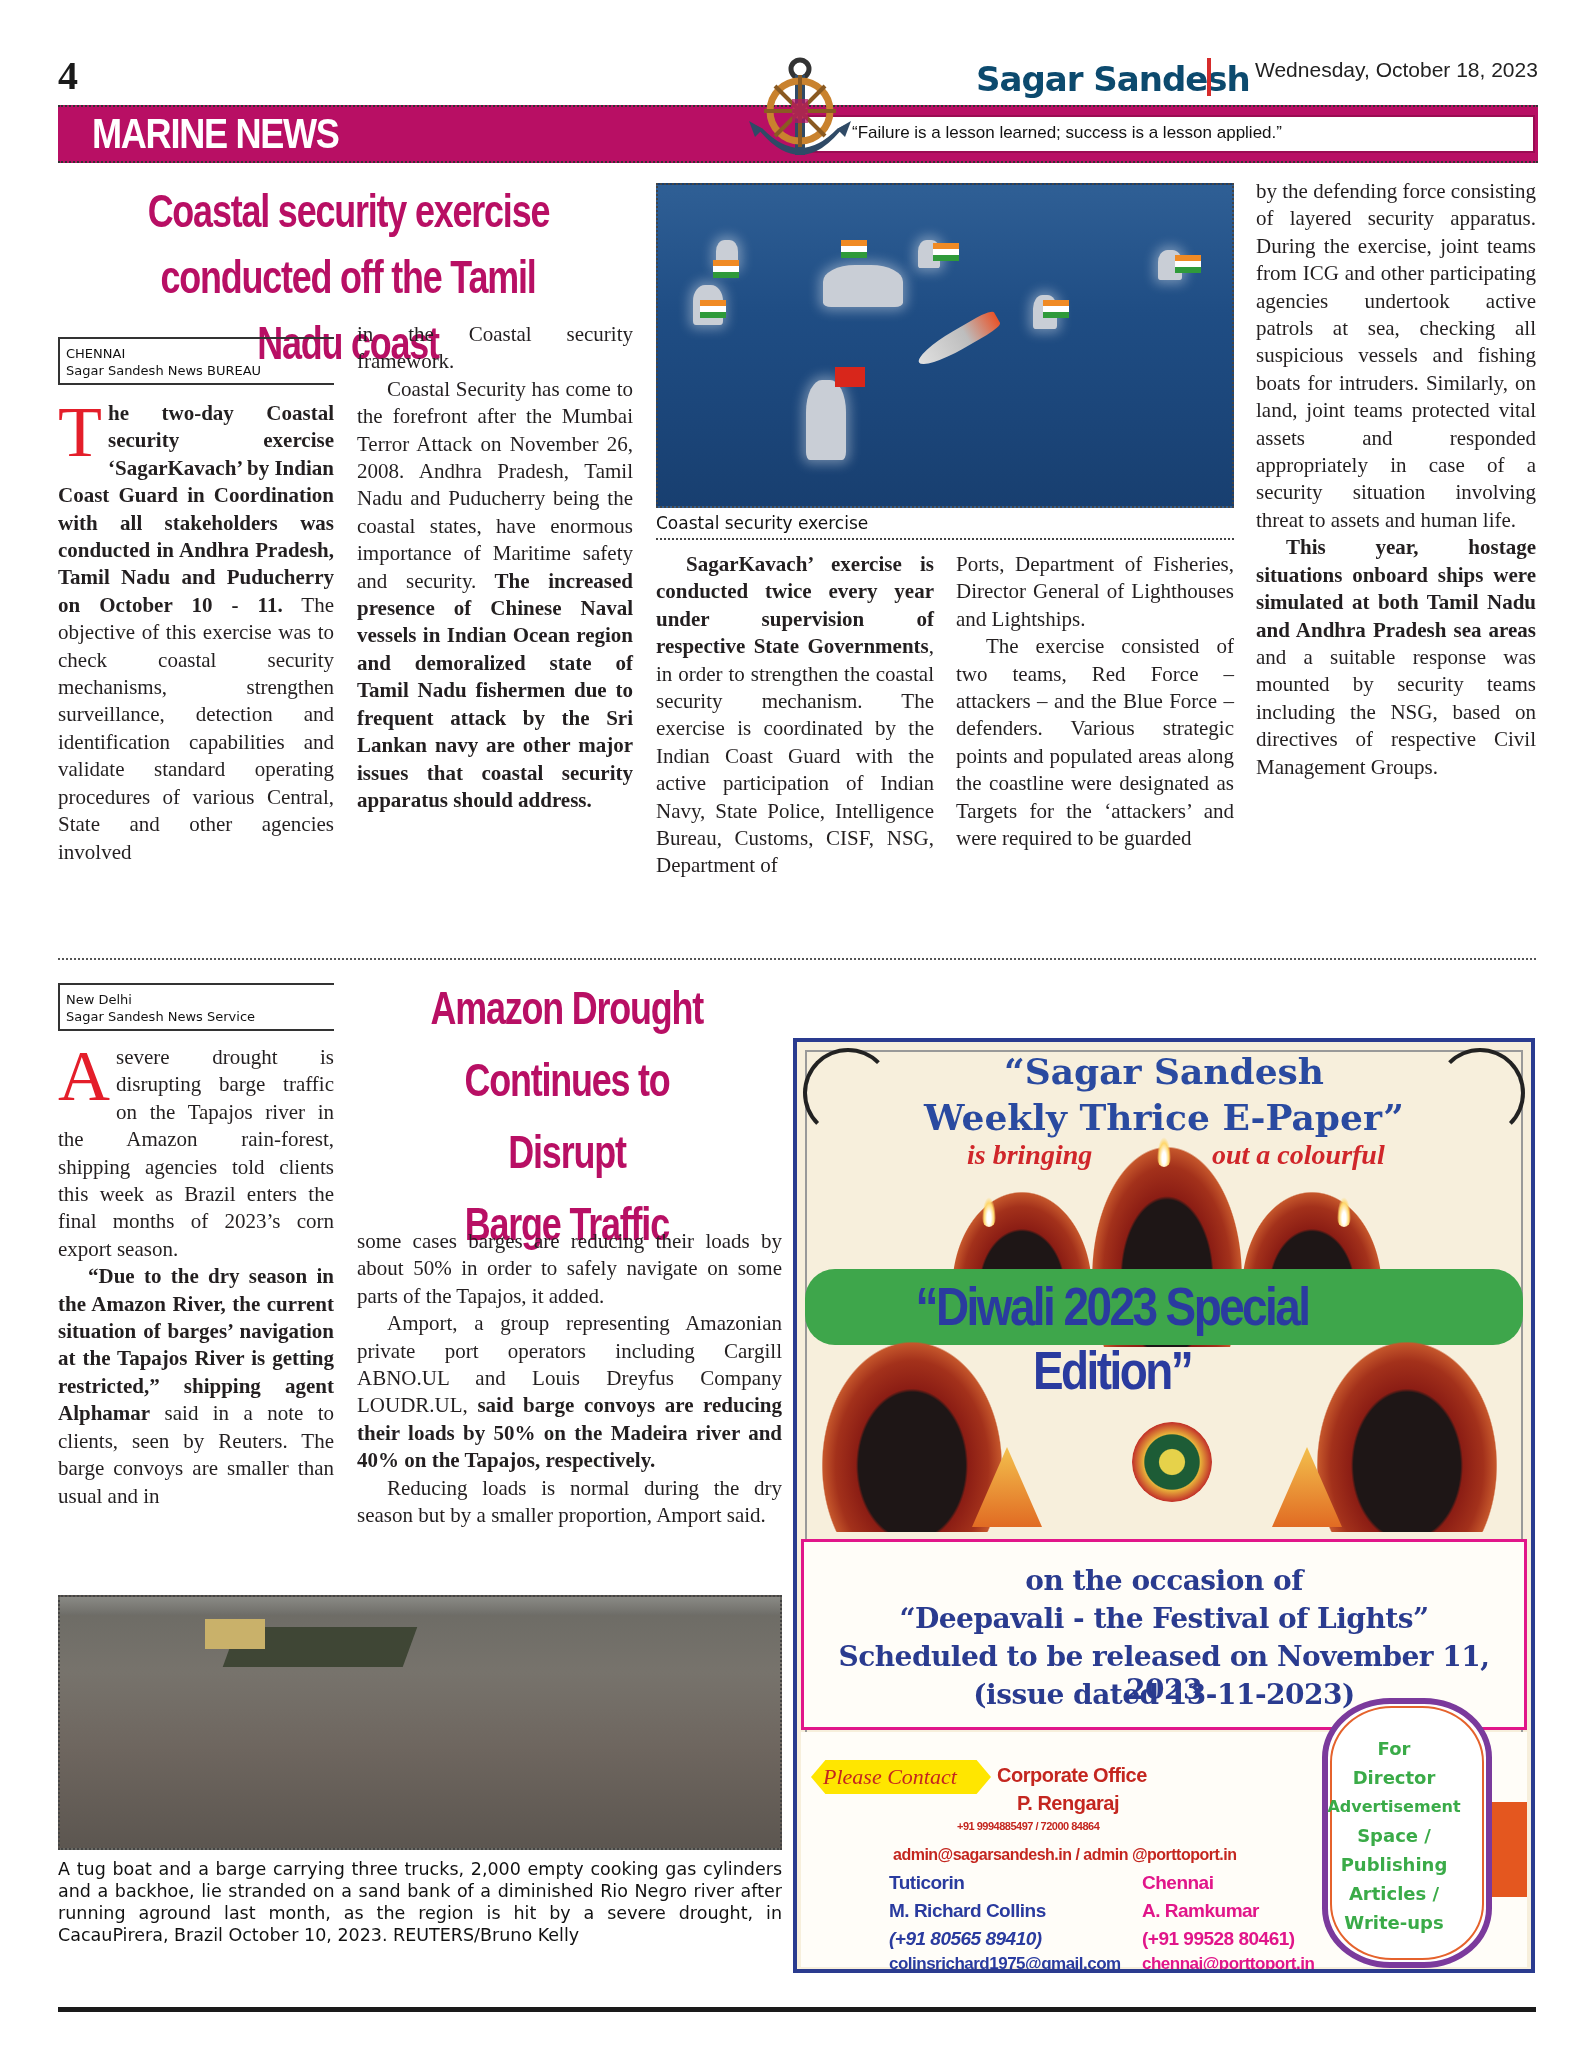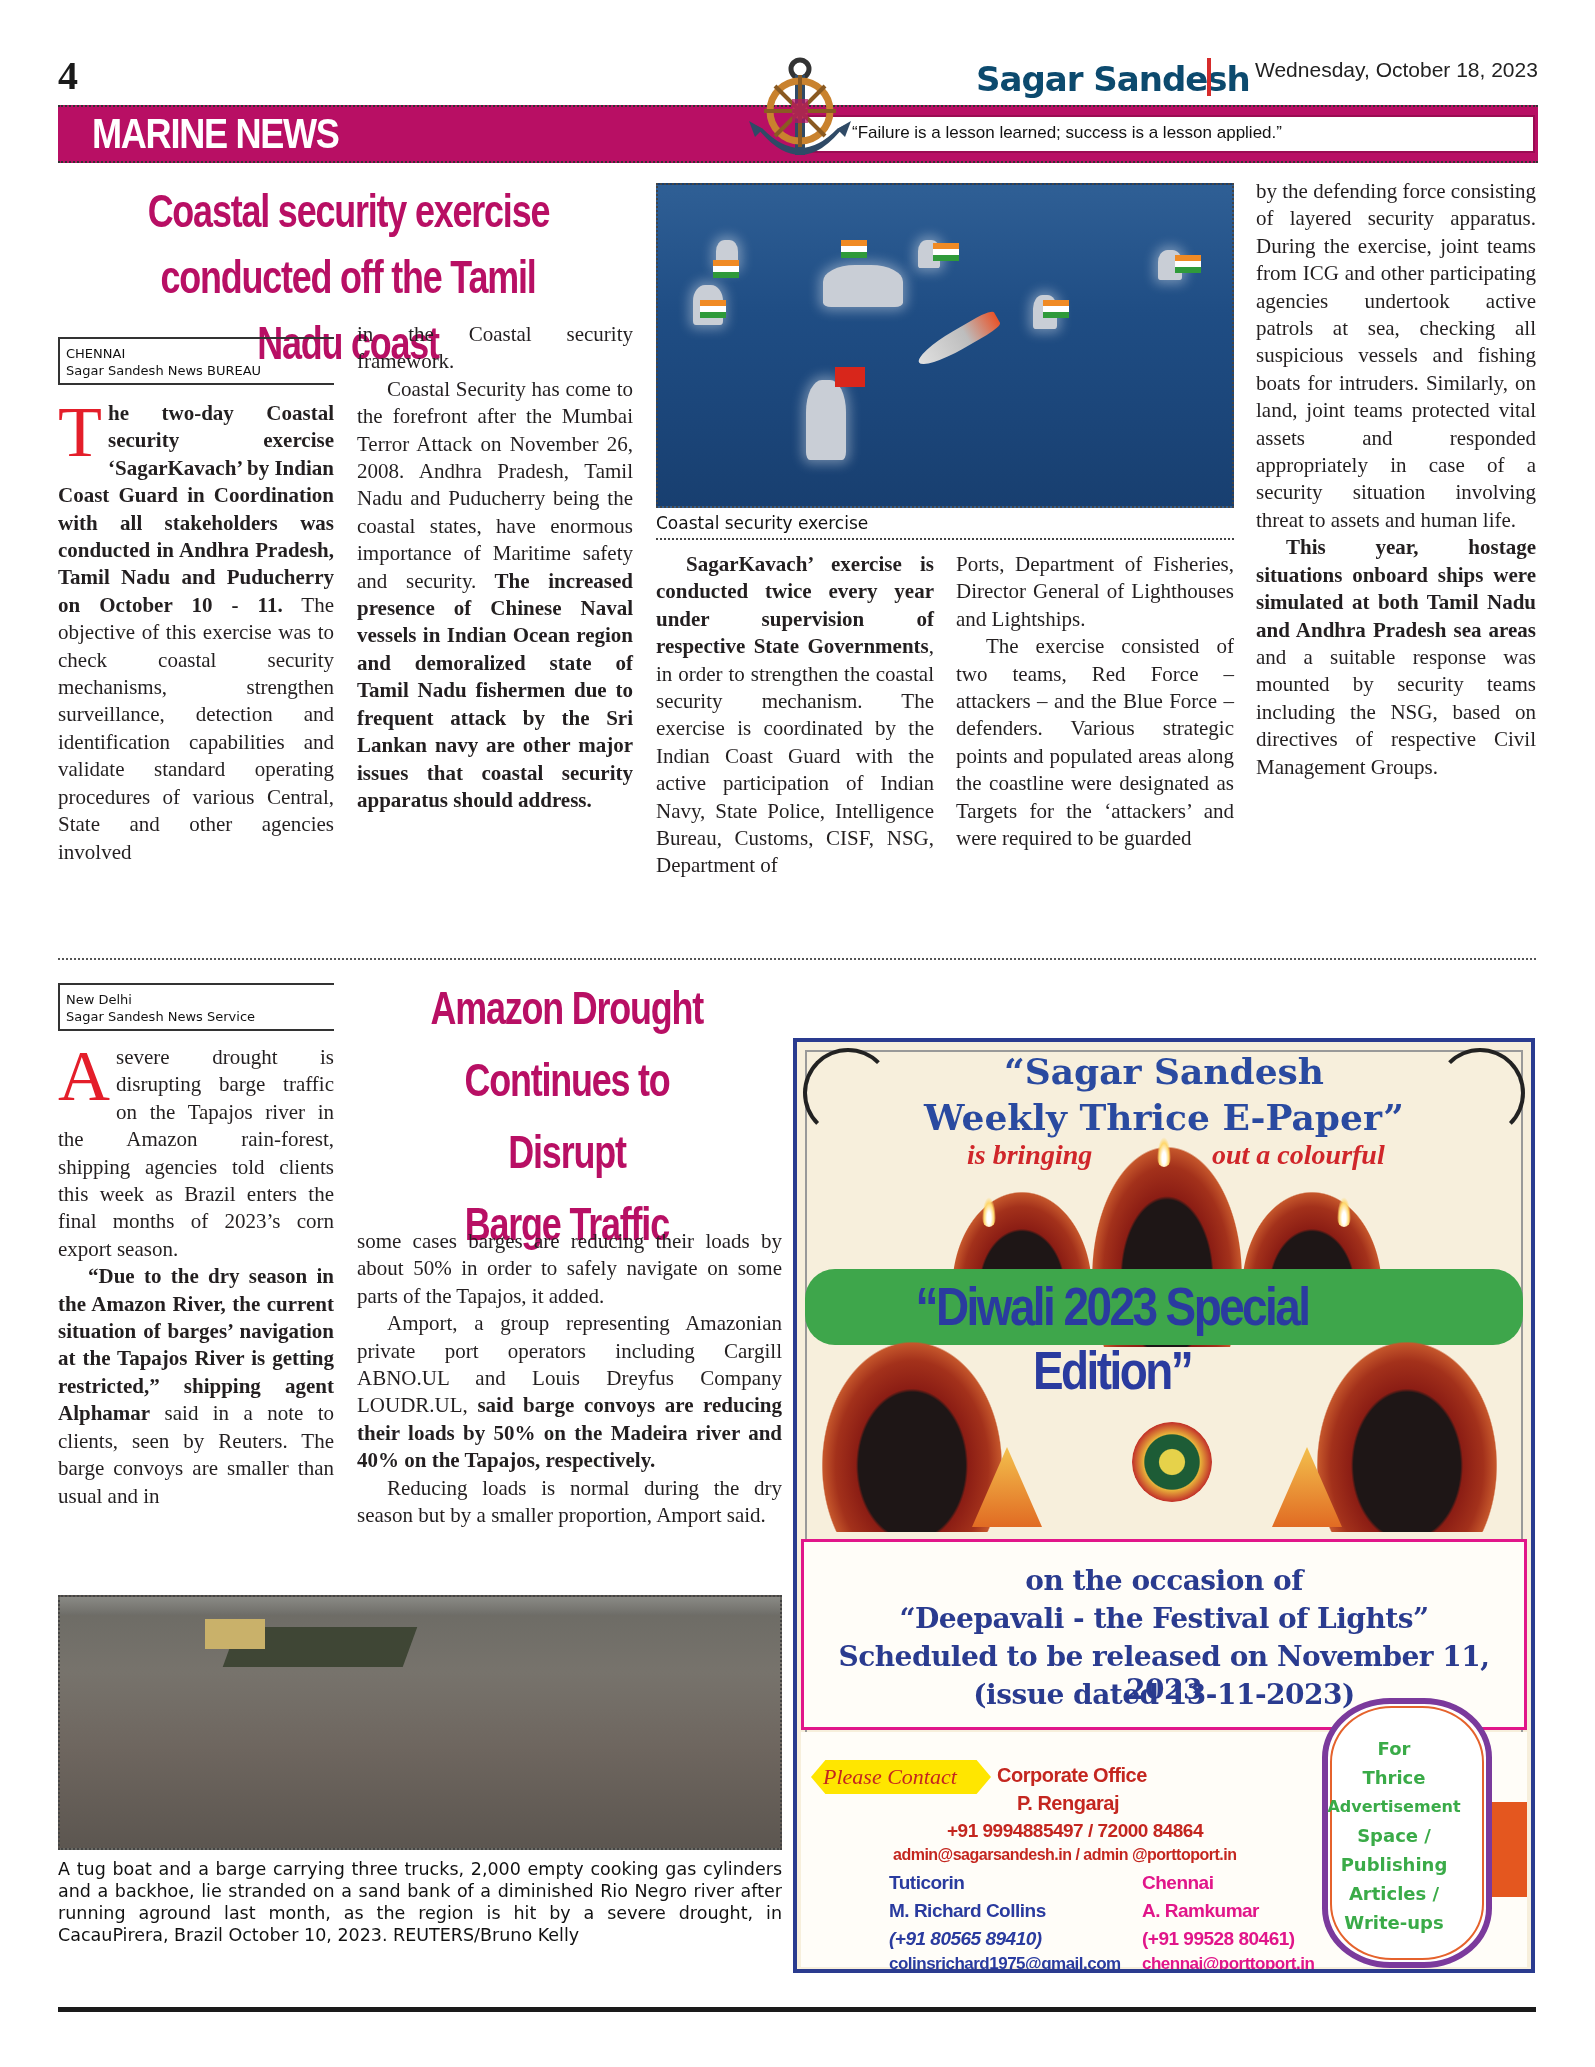--- a/index.html
+++ b/index.html
@@ -235,39 +235,39 @@
     <div class="ad-lower-line" style="top:80px;">Scheduled to be released on November 11, 2023</div>
     <div class="ad-lower-line" style="top:118px;">(issue dated 13-11-2023)</div>
   </div>
 
   <div class="ad-contact-area"></div>
   <div class="please-contact"></div>
   <div class="please-contact-text">Please Contact</div>
 
   <div class="ad-red" style="left:200px;top:722px;">Corporate Office</div>
   <div class="ad-red" style="left:220px;top:750px;">P. Rengaraj</div>
-  <div class="ad-red" style="left:150px;top:778px;font-size:19px;">+91 9994885497 / 72000 84864</div>
+  <div class="ad-red" style="left:160px;top:778px;font-size:11px;">+91 9994885497 / 72000 84864</div>
   <div class="ad-red" style="left:96px;top:804px;font-size:16px;">admin@sagarsandesh.in / admin @porttoport.in</div>
 
   <div class="ad-blue" style="left:92px;top:830px;">Tuticorin</div>
   <div class="ad-blue" style="left:92px;top:858px;">M. Richard Collins</div>
   <div class="ad-blue" style="left:92px;top:886px;font-style:italic;">(+91 80565 89410)</div>
   <div class="ad-blue" style="left:92px;top:912px;font-size:17px;">colinsrichard1975@gmail.com</div>
 
   <div class="ad-pink" style="left:345px;top:830px;">Chennai</div>
   <div class="ad-pink" style="left:345px;top:858px;">A. Ramkumar</div>
   <div class="ad-pink" style="left:345px;top:886px;">(+91 99528 80461)</div>
   <div class="ad-pink" style="left:345px;top:912px;font-size:17px;">chennai@porttoport.in</div>
 
   <div class="orange-tab"></div>
   <div class="booking-badge"></div>
   <div class="booking-badge-inner"></div>
   <div class="booking-text">
     <div>For</div>
-    <div>Thrice</div>
+    <div>Director</div>
     <div style="font-size:16px;">Advertisement</div>
     <div>Space /</div>
     <div>Publishing</div>
     <div>Articles /</div>
     <div>Write-ups</div>
   </div>
 </div>
 
 <div class="bottom-rule"></div>
 

